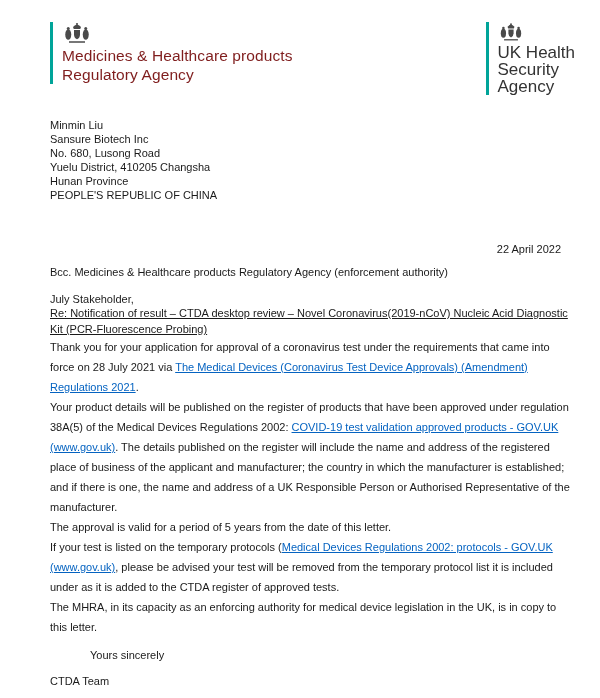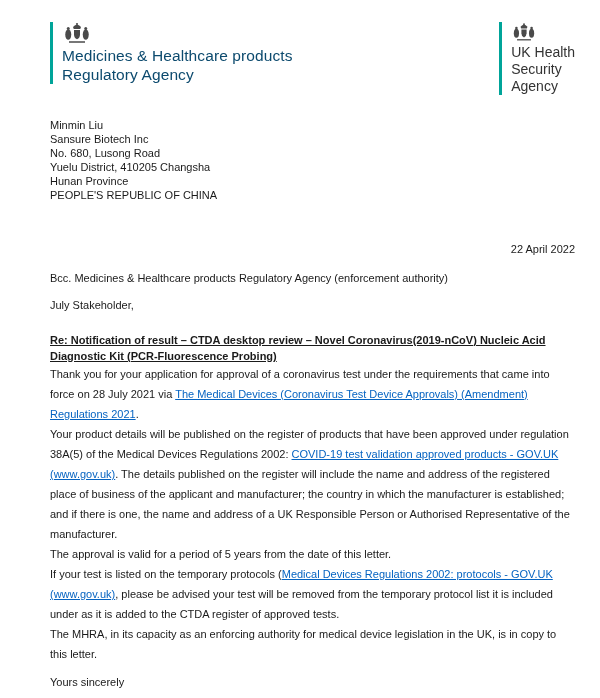--- a/index.html
+++ b/index.html
@@ -11,44 +11,44 @@
     font-family:"Liberation Sans", sans-serif;
     font-size:11px;
     color:#1a1a1a;
     padding:22px 25px 0 50px;
     overflow:hidden;
   }
   
   .letterhead { display:flex; justify-content:space-between; align-items:flex-start; height:80px; }
   .logo { border-left:3px solid var(--accent); padding-left:9px; }
   .crest { display:block; margin-bottom:2px; }
-  .mhra-text { font-size:15.5px; line-height:19px; color:#0c4a6e; letter-spacing:0.1px; }
-  .ukhsa-text { font-size:14px; line-height:17px; color:#333333; }
+  .mhra-text { font-size:15.5px; line-height:19px; color:#7f1d1d; letter-spacing:0.1px; }
+  .ukhsa-text { font-size:17px; line-height:17px; color:#333333; }
   
   .address { margin-top:16px; line-height:14px; }
   
-  .date { margin-top:41px; text-align:right; }
+  .date { margin-top:41px; text-align:right; margin-right:14px; }
   
-  .bcc { margin-top:17px; }
+  .bcc { margin-top:11px; }
   .salutation { margin-top:15px; }
   .subject {
-    margin-top:21px;
-    font-weight:bold;
+    margin-top:0;
+    font-weight:normal;
     text-decoration:underline;
     line-height:16px;
     max-width:527px;
   }
   p.para { margin:0; line-height:20px; }
   .p1 { margin-top:8px; }
   .p2 { margin-top:9px; }
   .p3 { margin-top:3px; }
   .p4 { margin-top:14px; }
   .p5 { margin-top:11px; }
   .p6 { margin-top:6px; }
-  .closing { margin-top:12px; }
+  .closing { margin-top:12px;margin-left:40px; }
   .signature { margin-top:14px; }
   a.doc-link { color:var(--link); text-decoration:underline; cursor:pointer; }
 </style>
 </head>
 <body>
 
 <div class="page">
 
   <div class="letterhead">
     <div class="logo">
@@ -112,14 +112,15 @@
 
   <p class="para p3"><span>Your product details will be published on the register of products that have been approved under regulation 38A(5) of the Medical Devices Regulations 2002: </span><a class="doc-link">COVID-19 test validation approved products - GOV.UK (www.gov.uk)</a><span>. The details published on the register will include the name and address of the registered place of business of the applicant and manufacturer; the country in which the manufacturer is established; and if there is one, the name and address of a UK Responsible Person or Authorised Representative of the manufacturer.</span></p>
 
   <p class="para p4"><span>The approval is valid for a period of 5 years from the date of this letter.</span></p>
 
   <p class="para p5"><span>If your test is listed on the temporary protocols (</span><a class="doc-link">Medical Devices Regulations 2002: protocols - GOV.UK (www.gov.uk)</a><span>, please be advised your test will be removed from the temporary protocol list it is included under as it is added to the CTDA register of approved tests.</span></p>
 
   <p class="para p6"><span>The MHRA, in its capacity as an enforcing authority for medical device legislation in the UK, is in copy to this letter.</span></p>
 
   <div class="closing">Yours sincerely</div>
+  <div class="signature">CTDA Team</div>
 
 </div>
 
 </body></html>

